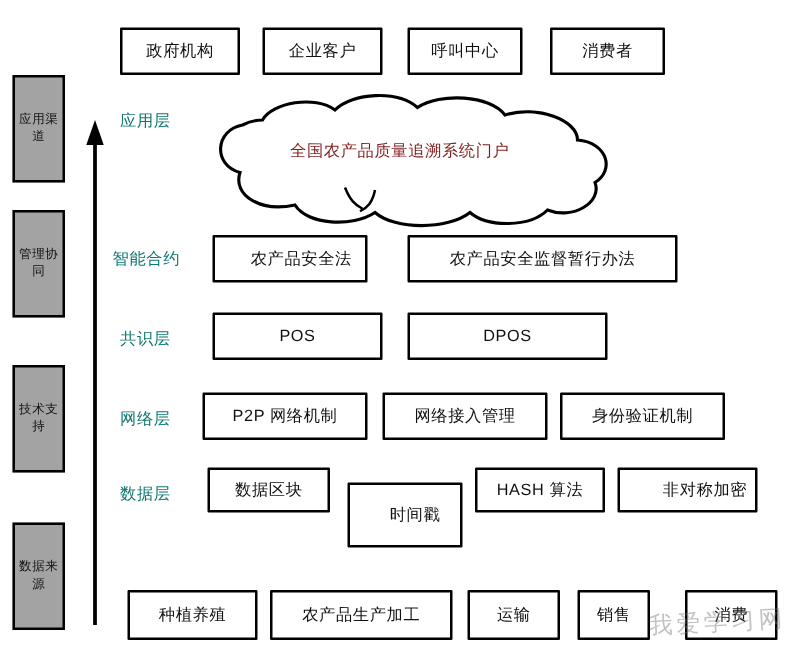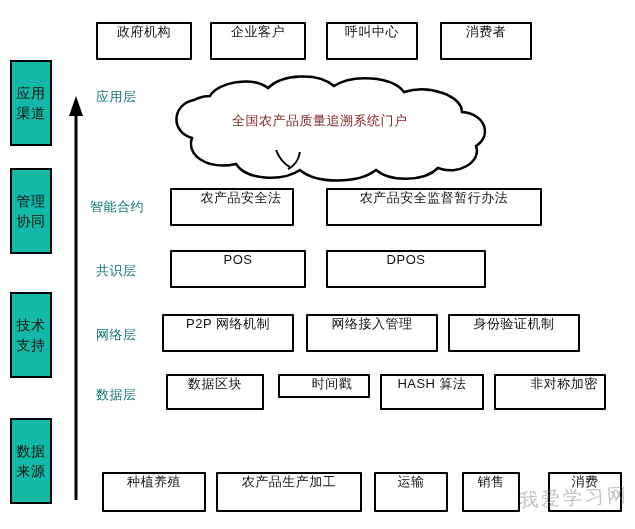--- a/index.html
+++ b/index.html
@@ -21,37 +21,38 @@
     top: 0;
     width: 635px;
     height: 529px;
   }
   .node {
     position: absolute;
     box-sizing: border-box;
     border: 2px solid #000000;
     background: #ffffff;
     display: flex;
+    align-items: center;
     justify-content: center;
     text-align: center;
     font-size: 13px;
     line-height: 1.25;
     letter-spacing: 0.5px;
     border-radius: 1px;
   }
   .leftband {
     position: absolute;
     box-sizing: border-box;
     border: 2px solid #000000;
-    background: #14b8a6;
+    background: #a3a3a3;
     display: flex;
     align-items: center;
     justify-content: center;
     text-align: center;
-    font-size: 14px;
+    font-size: 10px;
     line-height: 1.45;
     letter-spacing: 0.5px;
     writing-mode: horizontal-tb;
     padding: 2px;
   }
   .rowlabel {
     position: absolute;
     font-size: 13px;
     letter-spacing: 0.5px;
     white-space: nowrap;
@@ -179,21 +180,21 @@
   <div class="node" style="left:306px; top:314px; width:132px; height:38px;">
     <span>网络接入管理</span>
   </div>
   <div class="node" style="left:448px; top:314px; width:132px; height:38px;">
     <span>身份验证机制</span>
   </div>
 
   <div class="node" style="left:166px; top:374px; width:98px; height:36px;">
     <span>数据区块</span>
   </div>
-  <div class="node" style="left:278px; top:374px; width:92px; height:24px;padding-left:16px;">
+  <div class="node" style="left:278px; top:386px; width:92px; height:52px;padding-left:16px;">
     <span>时间戳</span>
   </div>
   <div class="node" style="left:380px; top:374px; width:104px; height:36px;">
     <span>HASH 算法</span>
   </div>
   <div class="node" style="left:494px; top:374px; width:112px; height:36px;padding-left:28px;">
     <span>非对称加密</span>
   </div>
 
   <div class="node" style="left:102px; top:472px; width:104px; height:40px;">

